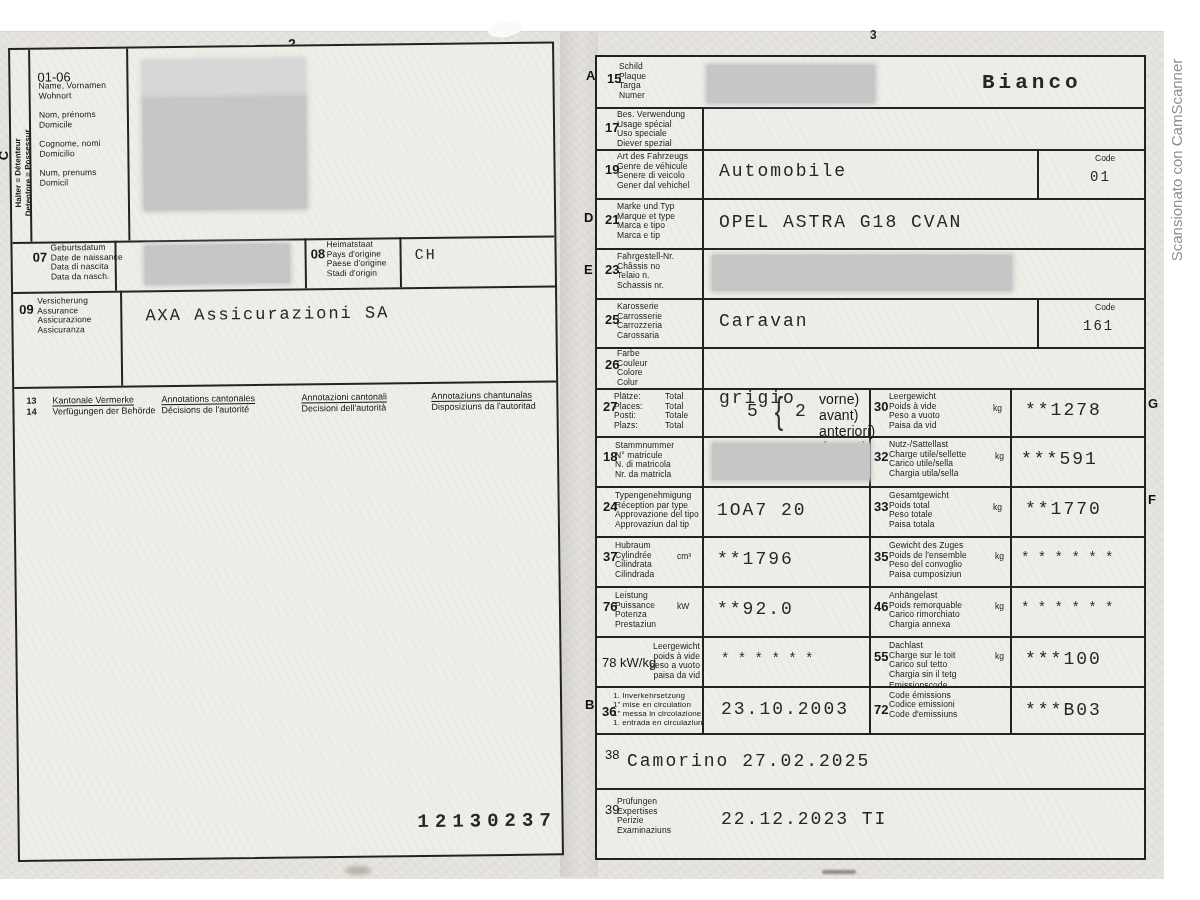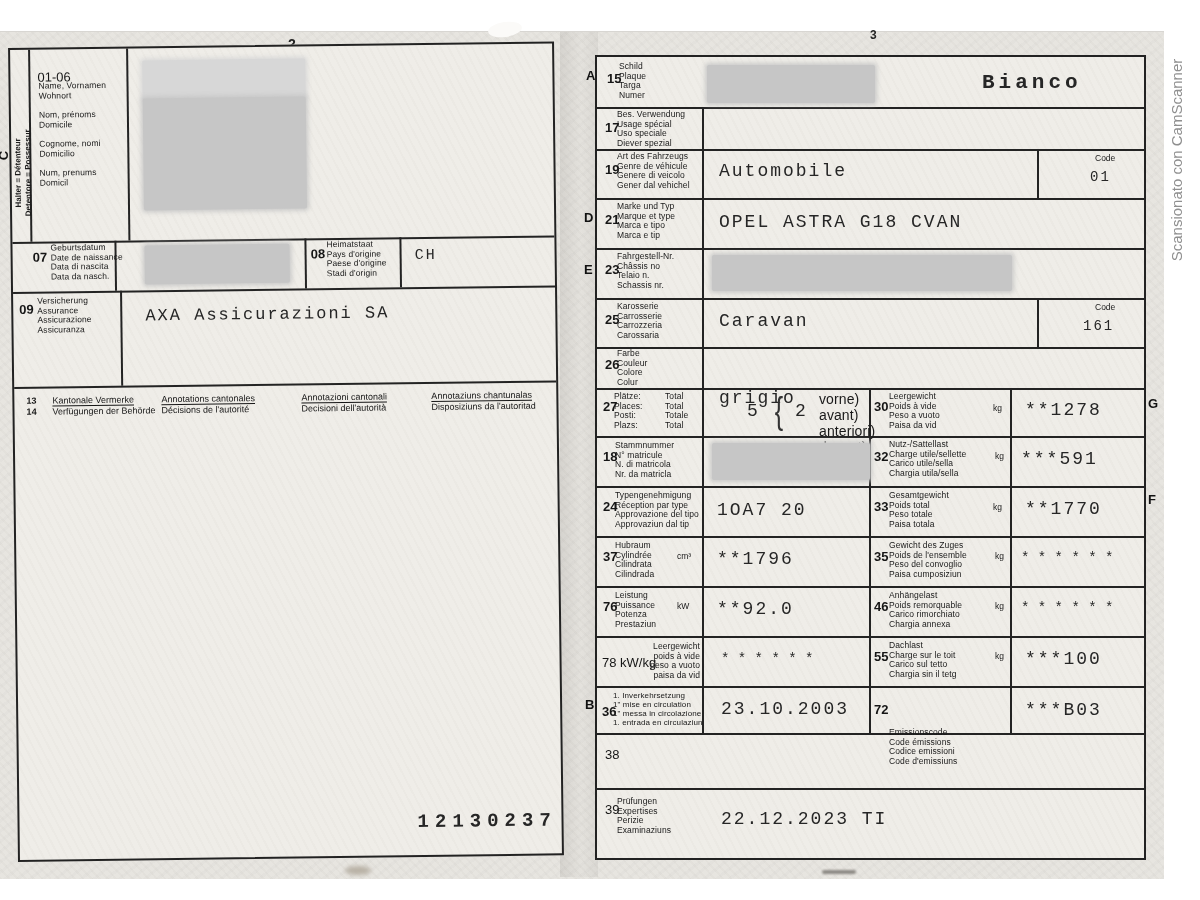--- a/index.html
+++ b/index.html
@@ -301,27 +301,28 @@
     <div class="unit" style="left:398px;top:594px;">kg</div>
     <div class="val val-lg" style="left:428px;top:592px;">***100</div>
 
     <div class="num" style="left:5px;top:647px;">36</div>
     <div class="lbl" style="left:16px;top:634px;font-size:8px;">1. Inverkehrsetzung
 1" mise en circulation
 1" messa in circolazione
 1. entrada en circulaziun</div>
     <div class="val val-lg" style="left:124px;top:642px;">23.10.2003</div>
     <div class="num" style="left:277px;top:645px;">72</div>
-    <div class="lbl" style="left:292px;top:671px;">Emissionscode
+    <div class="lbl" style="left:292px;top:624px;">Emissionscode
 Code émissions
 Codice emissioni
 Code d'emissiuns</div>
     <div class="val val-lg" style="left:428px;top:643px;">***B03</div>
 
     <div class="num" style="left:8px;top:690px;font-weight:normal;">38</div>
+    <div class="val val-lg" style="left:30px;top:694px;">Camorino 27.02.2025</div>
 
     <div class="num" style="left:8px;top:745px;font-weight:normal;">39</div>
     <div class="lbl" style="left:20px;top:740px;">Prüfungen
 Expertises
 Perizie
 Examinaziuns</div>
     <div class="val val-lg" style="left:124px;top:752px;">22.12.2023 TI</div>
   </div>
 
   <div id="watermark">Scansionato con CamScanner</div>

